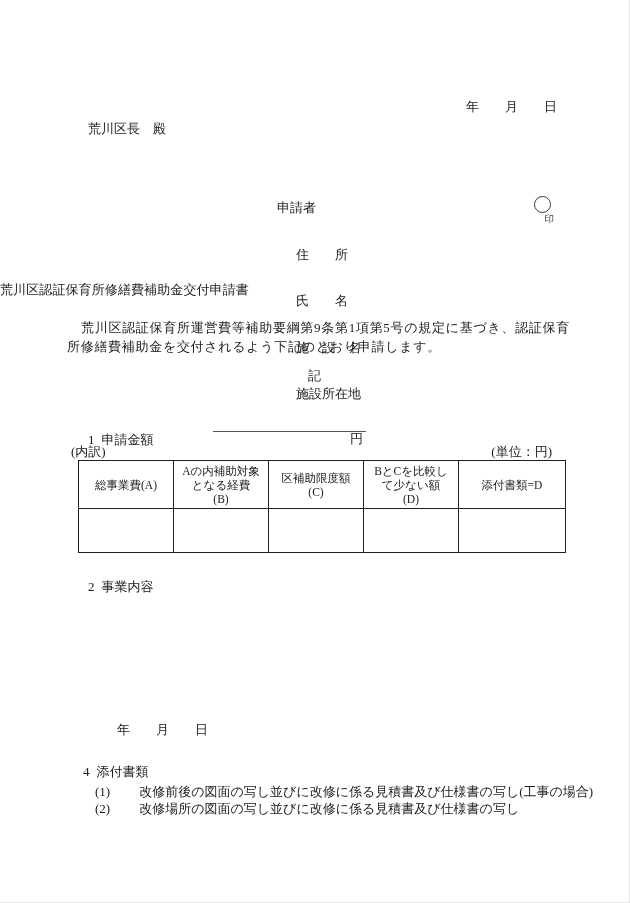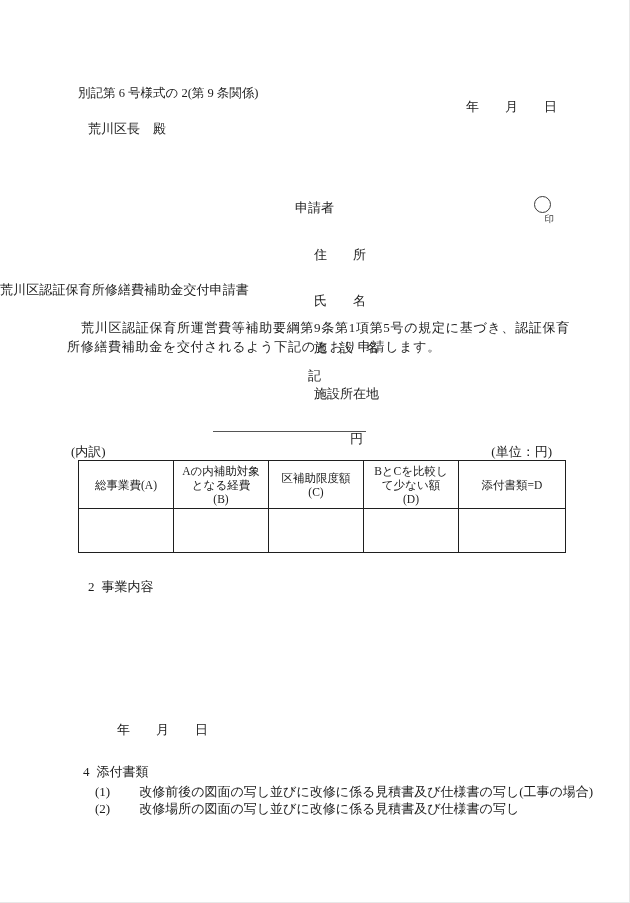--- a/index.html
+++ b/index.html
@@ -22,21 +22,21 @@
   }
   .abs {
     position: absolute;
     white-space: pre;
     line-height: 1.2;
   }
   .form-number { left: 78px; top: 86px; font-size: 12.5px; }
   .top-date   { left: 466px; top: 99px; }
   .addressee  { left: 88px;  top: 121px; }
 
-  .applicant  { left: 295px; top: 169px; }
+  .applicant  { left: 277px; top: 169px; }
   .applicant .app-label { height: 15.3px; line-height: 15.3px; }
   .applicant .app-row   { height: 15.3px; line-height: 15.3px; padding-left: 19px; }
 
   .seal {
     left: 534px; top: 196px;
     width: 15px; height: 15px;
     border: 1px solid #3a3a3a;
     border-radius: 50%;
     font-size: 9.5px;
     line-height: 15px;
@@ -100,21 +100,20 @@
   .s4-item .igap { margin-left: 29px; }
   .item1 { top: 768px; }
   .item2 { top: 785px; }
   .item2-note { left: 103px; top: 801px; }
 </style>
 </head>
 <body>
 
 <div class="page">
 
-  <div class="abs form-number">別記第 6 号様式の 2(第 9 条関係)</div>
   <div class="abs top-date">年　　月　　日</div>
   <div class="abs addressee">荒川区長　殿</div>
 
   <div class="abs applicant">
     <div class="app-label">申請者</div>
     <div class="app-row">住　　所</div>
     <div class="app-row">氏　　名</div>
     <div class="app-row">施　設　名</div>
     <div class="app-row">施設所在地</div>
   </div>
@@ -122,20 +121,23 @@
   <div class="abs seal">
     <span>印</span>
   </div>
 
   <div class="abs doc-title">荒川区認証保育所修繕費補助金交付申請書</div>
 
   <div class="abs body-par">荒川区認証保育所運営費等補助要綱第9条第1項第5号の規定に基づき、認証保育所修繕費補助金を交付されるよう下記のとおり申請します。</div>
 
   <div class="abs record-mark">記</div>
 
+  <div class="abs s1 sec-head">
+    <span class="num">1</span><span class="hgap">申請金額</span>
+  </div>
   <div class="abs amount-line">
     <span>円</span>
   </div>
 
   <div class="abs breakdown-label">(内訳)</div>
   <div class="abs unit-note">(単位：円)</div>
 
   <table class="grid">
     <colgroup>
         <col class="c1">

